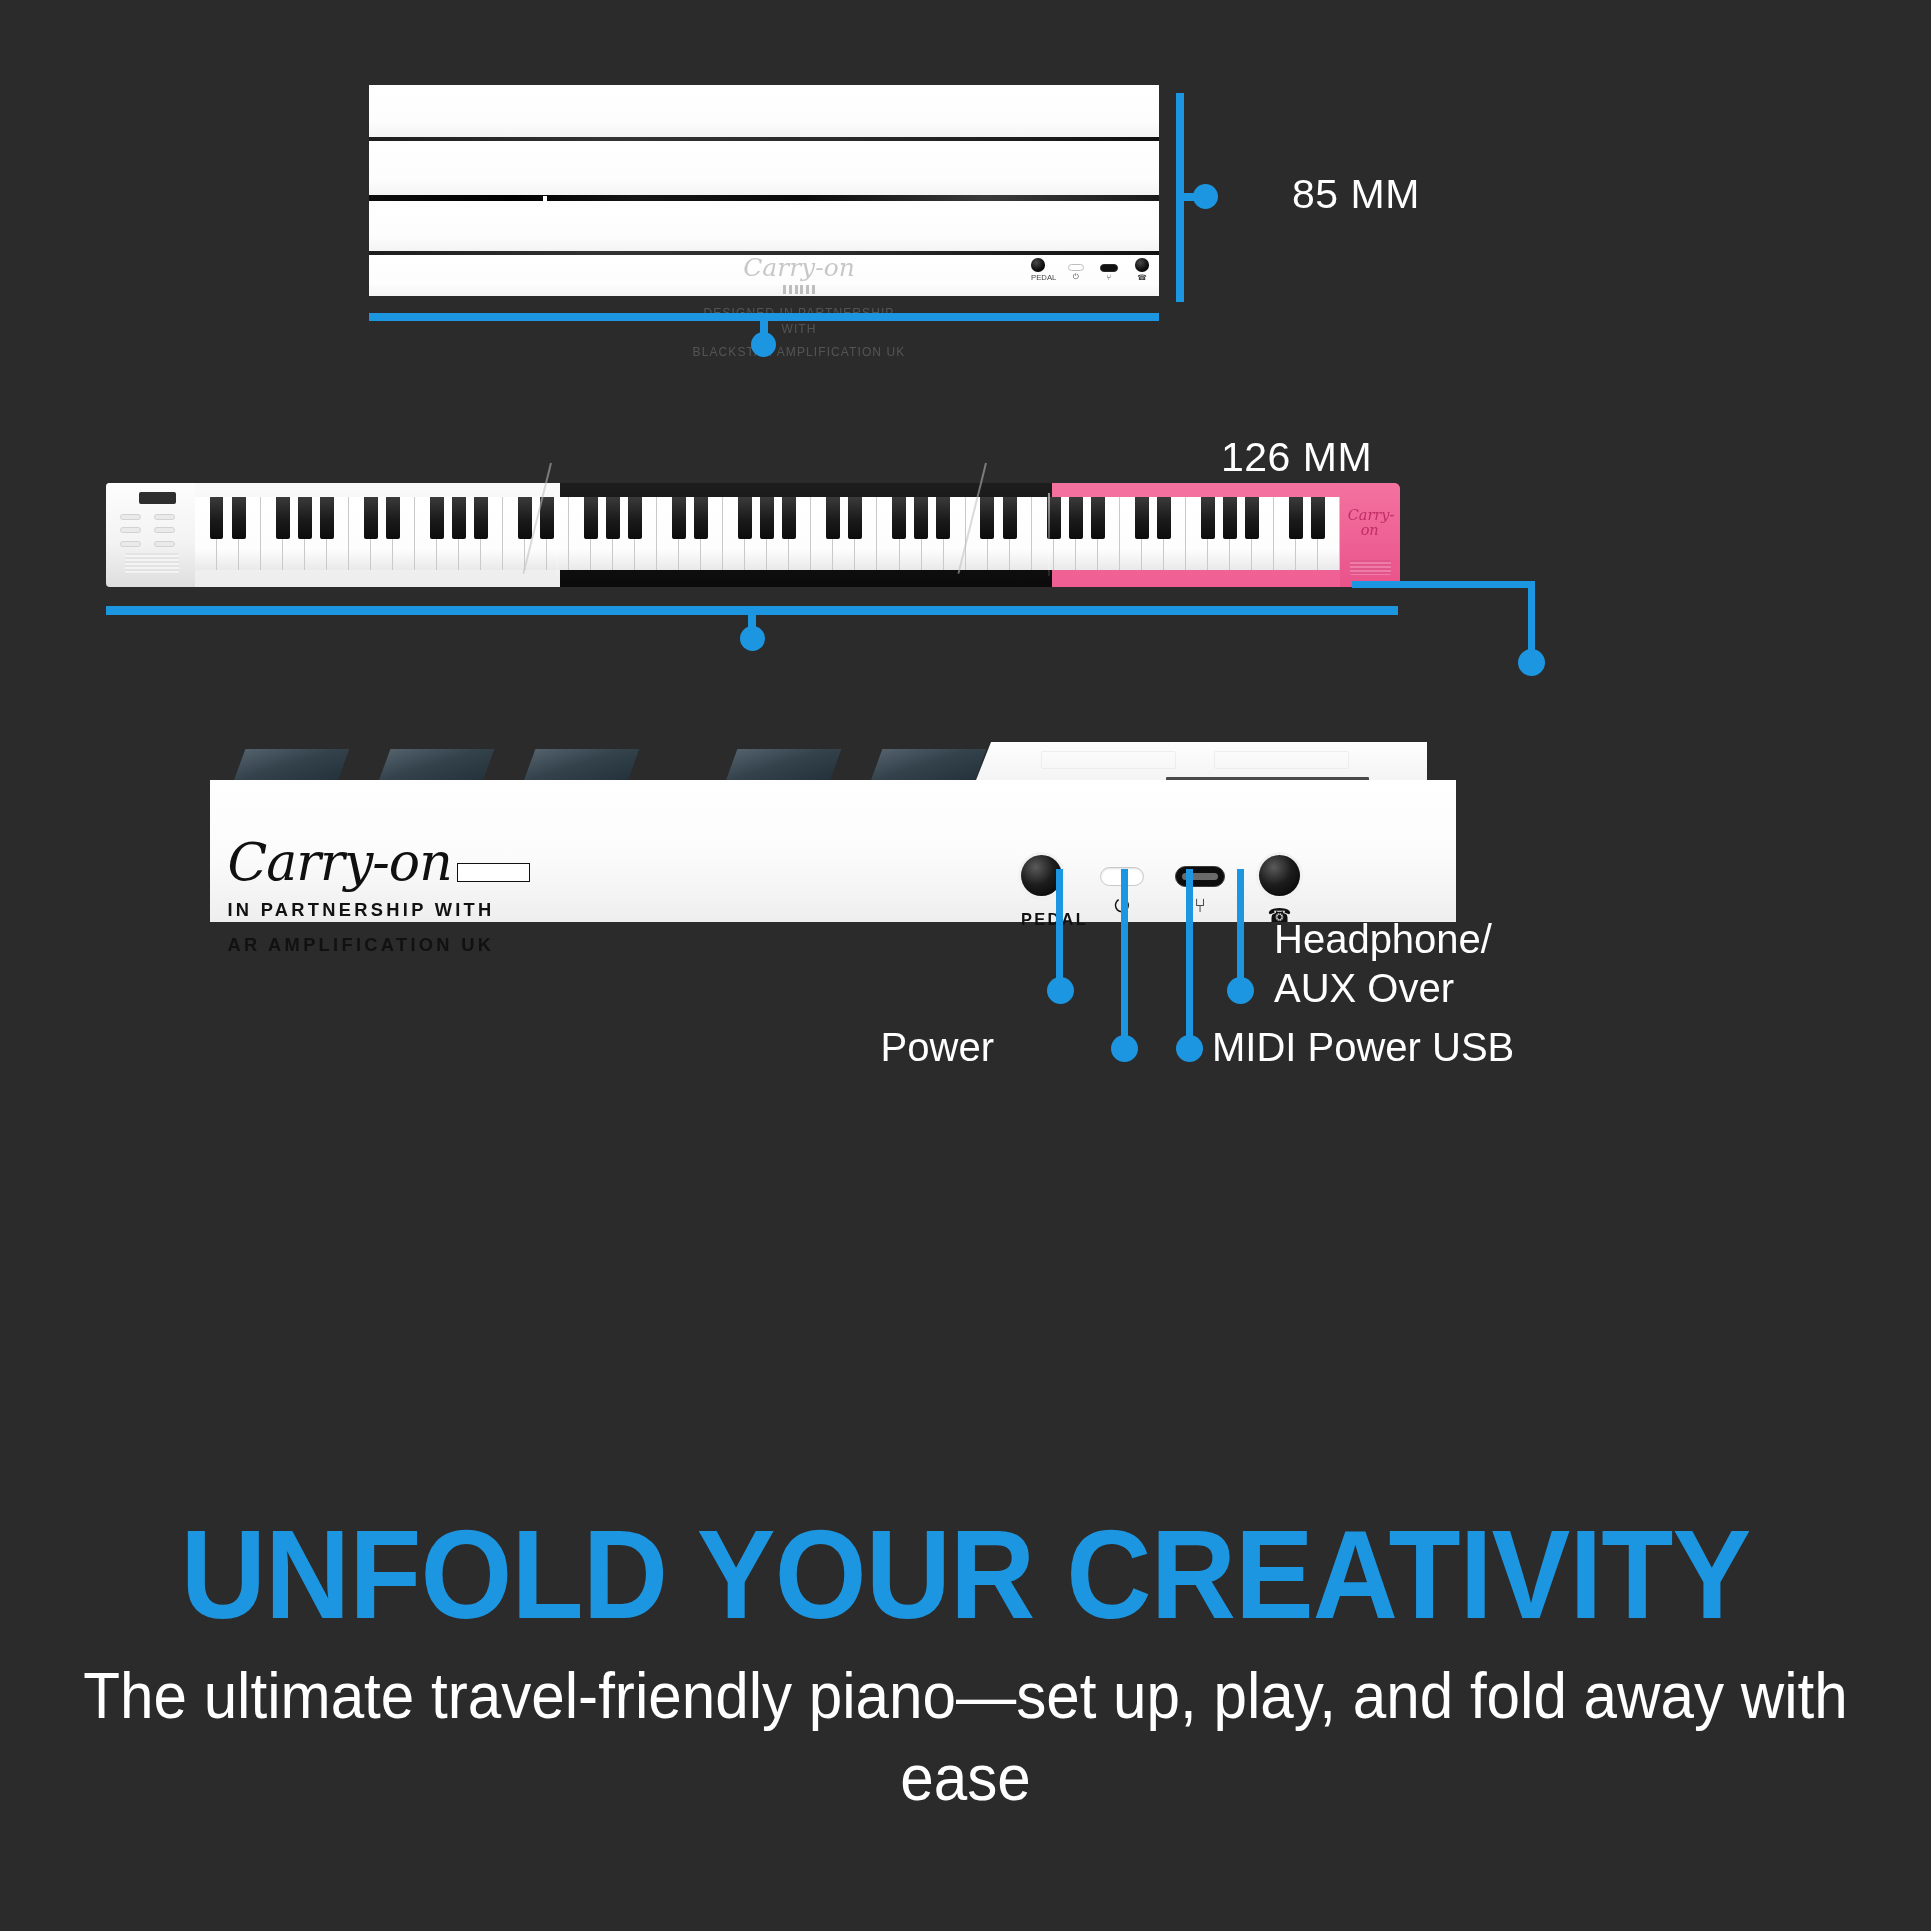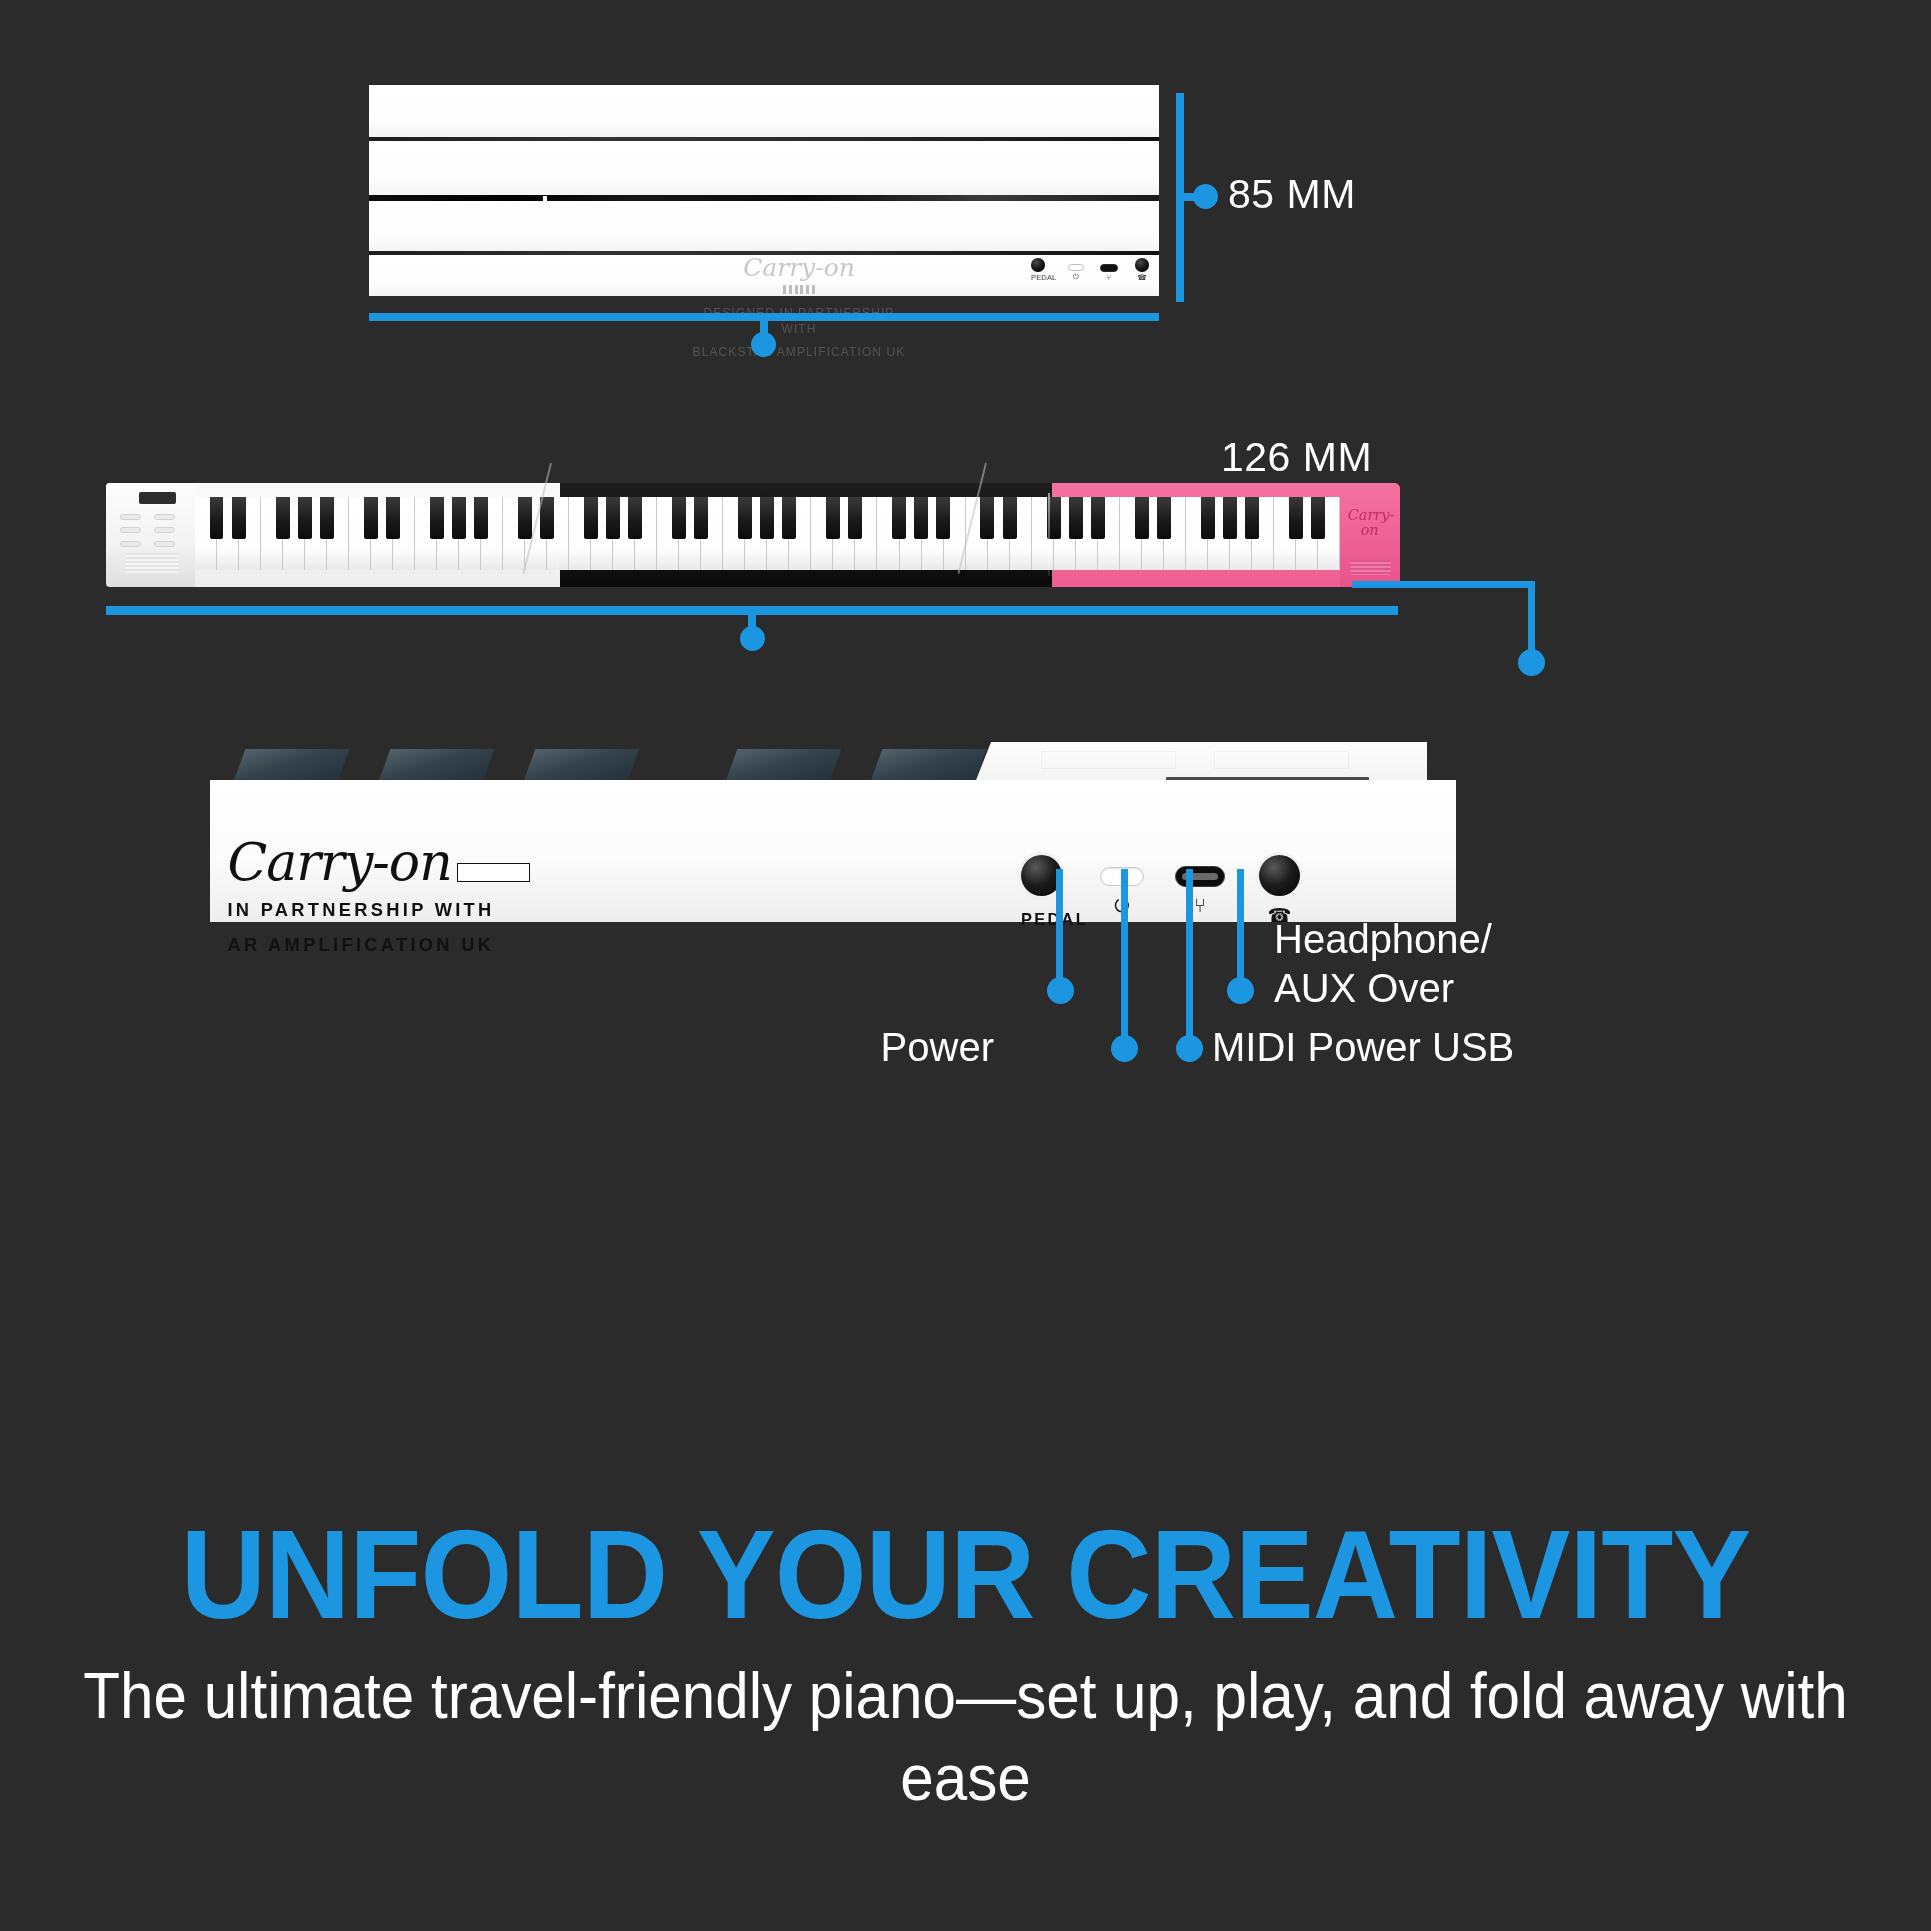--- a/index.html
+++ b/index.html
@@ -276,21 +276,21 @@
       <div class="fp" style="left:108px;">
         <div class="fp-jack"></div>
         <span class="glyph">☎</span>
       </div>
     </div>
   </div>
 
   <div class="dim-line" style="left:1176px; top:93px; width:7.7px; height:209px;"></div>
   <div class="dim-line" style="left:1184px; top:193px; width:23px; height:7.7px;"></div>
   <div class="dim-dot" style="left:1193px; top:184px;"></div>
-  <div class="dim-label" style="left:1228px; top:171px;">85 MM</div>
+  <div class="dim-label" style="left:1292px; top:171px;">85 MM</div>
 
   <div class="dim-line" style="left:369px; top:313px; width:790px; height:7.7px;"></div>
   <div class="dim-line" style="left:760px; top:321px; width:7.7px; height:21px;"></div>
   <div class="dim-dot" style="left:751px; top:332px;"></div>
 
   <div id="keyboard-unit">
     <div class="kb-seg" id="kb-panel">
       <div id="kb-screen"></div>
       <div class="kb-btn" style="left:13.5px; top:31px;"></div>
       <div class="kb-btn" style="left:48px; top:31px;"></div>

